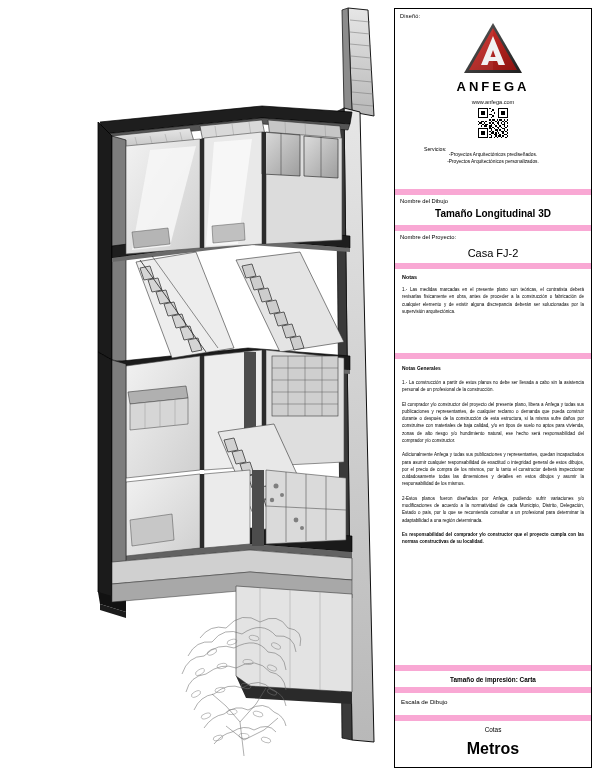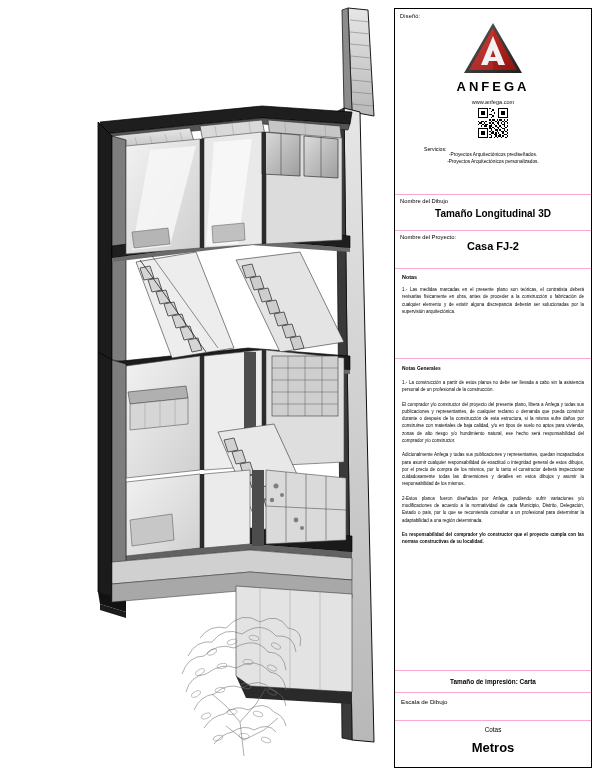--- a/index.html
+++ b/index.html
@@ -38,21 +38,21 @@
     top: 8px;
     width: 198px;
     height: 760px;
     border: 1px solid #000;
     box-sizing: border-box;
     background: #fff;
     display: flex;
     flex-direction: column;
   }
   .tb-row {
-    border-bottom: 1px solid #f9a8d4;
+    border-bottom: 6px solid #f9a8d4;
     box-sizing: border-box;
     padding: 3px 5px;
   }
   .tb-row:last-child { border-bottom: none; }
 
   
   #logo-block {
     height: 186px;
     position: relative;
     padding: 4px 5px 2px 5px;
@@ -110,21 +110,22 @@
     font-size: 10px;
     font-weight: bold;
     margin-top: 4px;
   }
 
   
   #project-name-block { height: 38px; }
   #project-name-value {
     text-align: center;
     font-size: 11px;
-    font-weight: bold;
+    font-weight: normal;
+    margin-top: 7px;
   }
 
   
   #notas-block { height: 90px; padding: 5px 7px; }
   .notas-title {
     font-size: 5.4px;
     font-weight: bold;
     margin-bottom: 6px;
   }
   .notas-text {
@@ -169,21 +170,21 @@
   #scale-label { font-size: 6.2px; }
 
   
   #cotas-block {
     height: 46px;
     text-align: center;
     padding-top: 5px;
   }
   #cotas-label { font-size: 6.4px; }
   #cotas-value {
-    font-size: 13px;
+    font-size: 16px;
     font-weight: bold;
     margin-top: 7px;
   }
 </style>
 </head>
 <body>
 
 <div id="drawing-area">
   <svg id="drawing-svg" width="392" height="776" viewBox="0 0 392 776">
     <defs>

